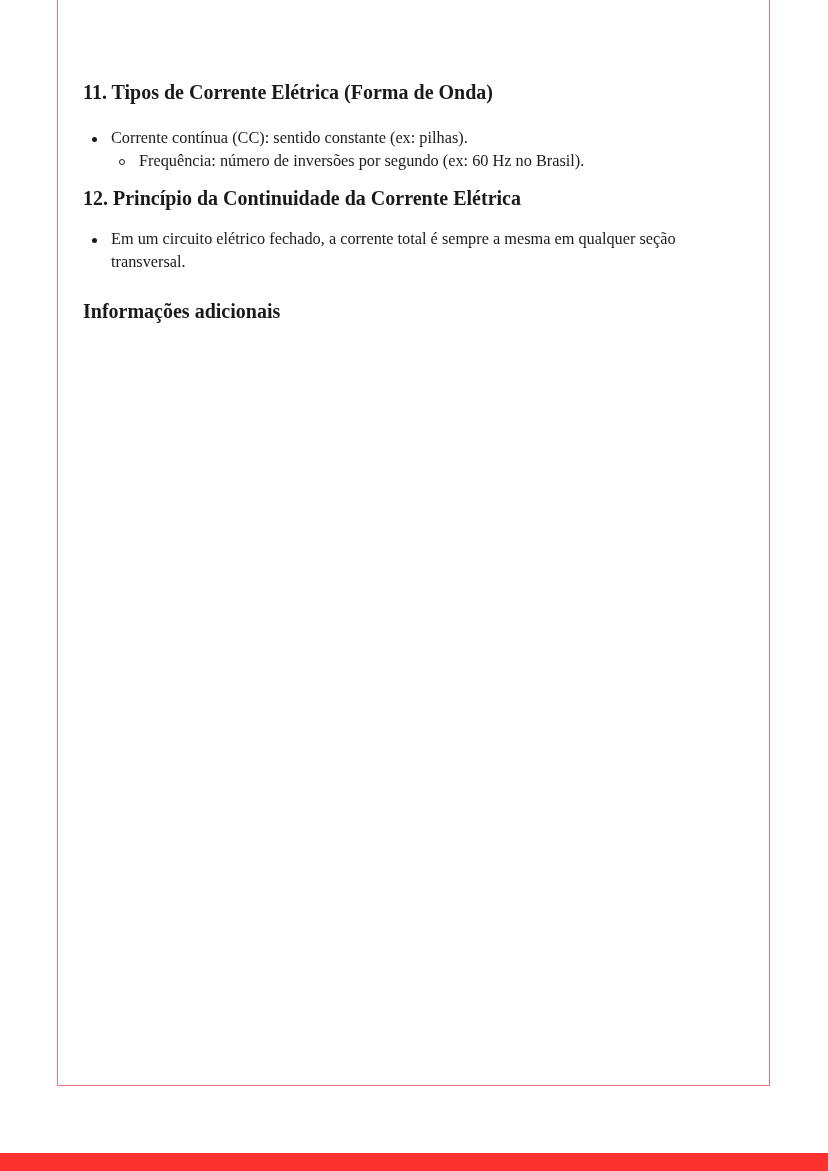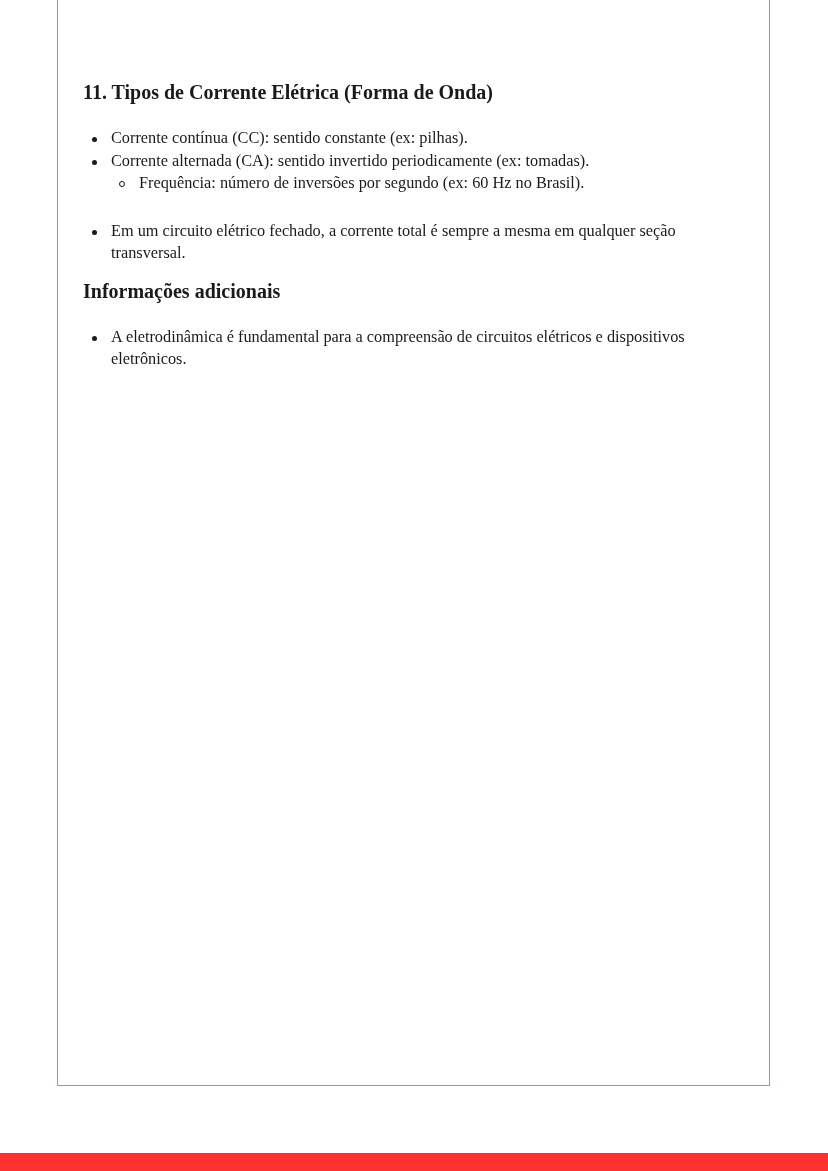--- a/index.html
+++ b/index.html
@@ -24,44 +24,43 @@
     width: 5px; height: 5px; border-radius: 50%; background: #1a1a1a;
   }
   li.sub { padding-left: 56px; }
   li.sub::before {
     content: ""; position: absolute; left: 36px; top: 9px;
     width: 4px; height: 4px; border-radius: 50%; border: 1.2px solid #1a1a1a;
   }
   .sec1-title { margin-top: 0; }
   .sec1-list { margin-top: 23px; }
   .sec2-title { margin-top: 14px; }
-  .sec2-list { margin-top: 25px; }
-  .sec3-title { margin-top: 14px; }
+  .sec2-list { margin-top: 18px; }
+  .sec3-title { margin-top: 26px; }
   .sec3-list { margin-top: 23px; }
   .footer-bar {
     position: absolute; left: 0; top: 1153px; width: 828px; height: 18px;
     background: #fe3131;
   }
 </style>
 </head>
 <body>
 
 <div class="page-frame"></div>
 
 <div class="content">
   <h3 class="sec1-title">11. Tipos de Corrente Elétrica (Forma de Onda)</h3>
   <ul class="sec1-list">
     <li class="bullet">Corrente contínua (CC): sentido constante (ex: pilhas).</li>
-    <li class="bullet">Corrente alternada (CA): sentido invertido periodicamente (ex: tomadas).</li>
     <li class="sub">Frequência: número de inversões por segundo (ex: 60 Hz no Brasil).</li>
   </ul>
 
+  <h3 class="sec2-title">12. Princípio da Continuidade da Corrente Elétrica</h3>
   <ul class="sec2-list">
     <li class="bullet">Em um circuito elétrico fechado, a corrente total é sempre a mesma em qualquer seção transversal.</li>
   </ul>
 
   <h3 class="sec3-title">Informações adicionais</h3>
   <ul class="sec3-list">
-    <li class="bullet">A eletrodinâmica é fundamental para a compreensão de circuitos elétricos e dispositivos eletrônicos.</li>
   </ul>
 </div>
 
 <div class="footer-bar"></div>
 
 </body></html>

